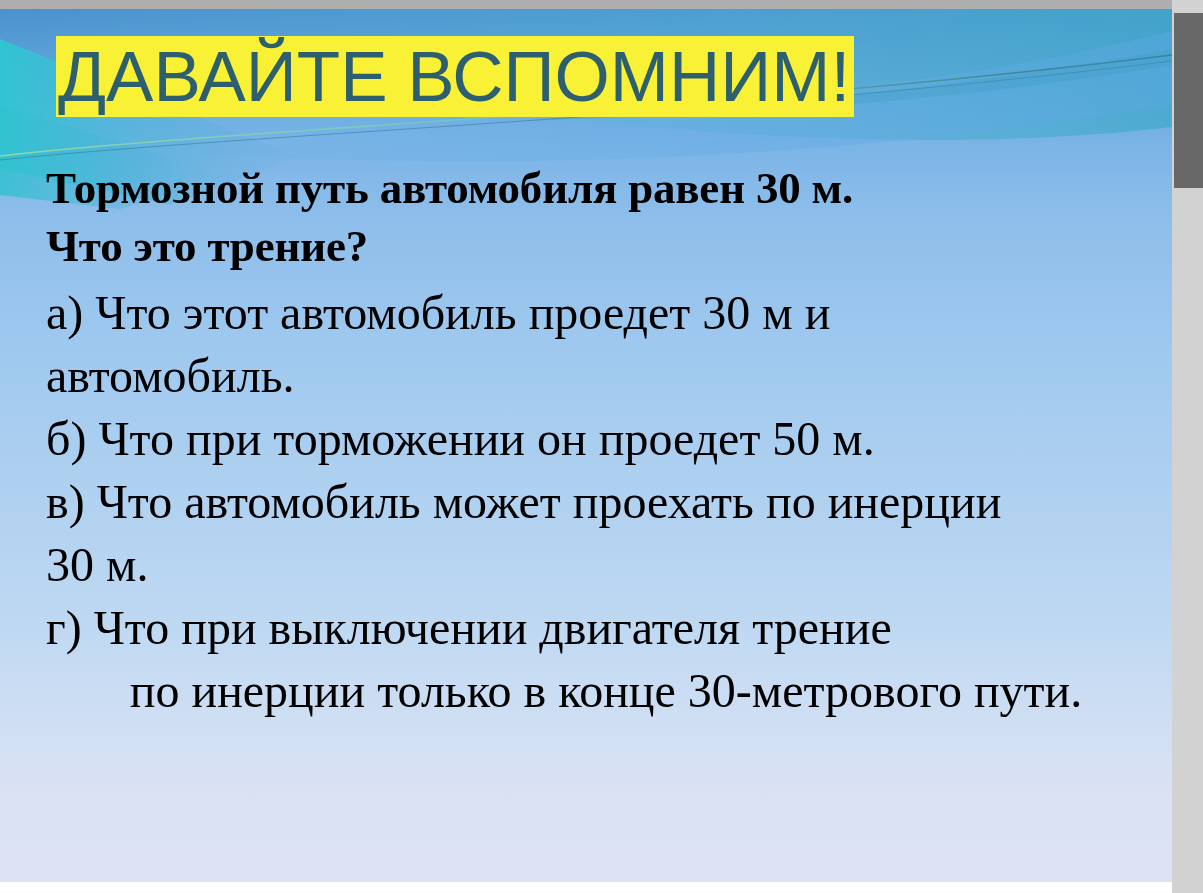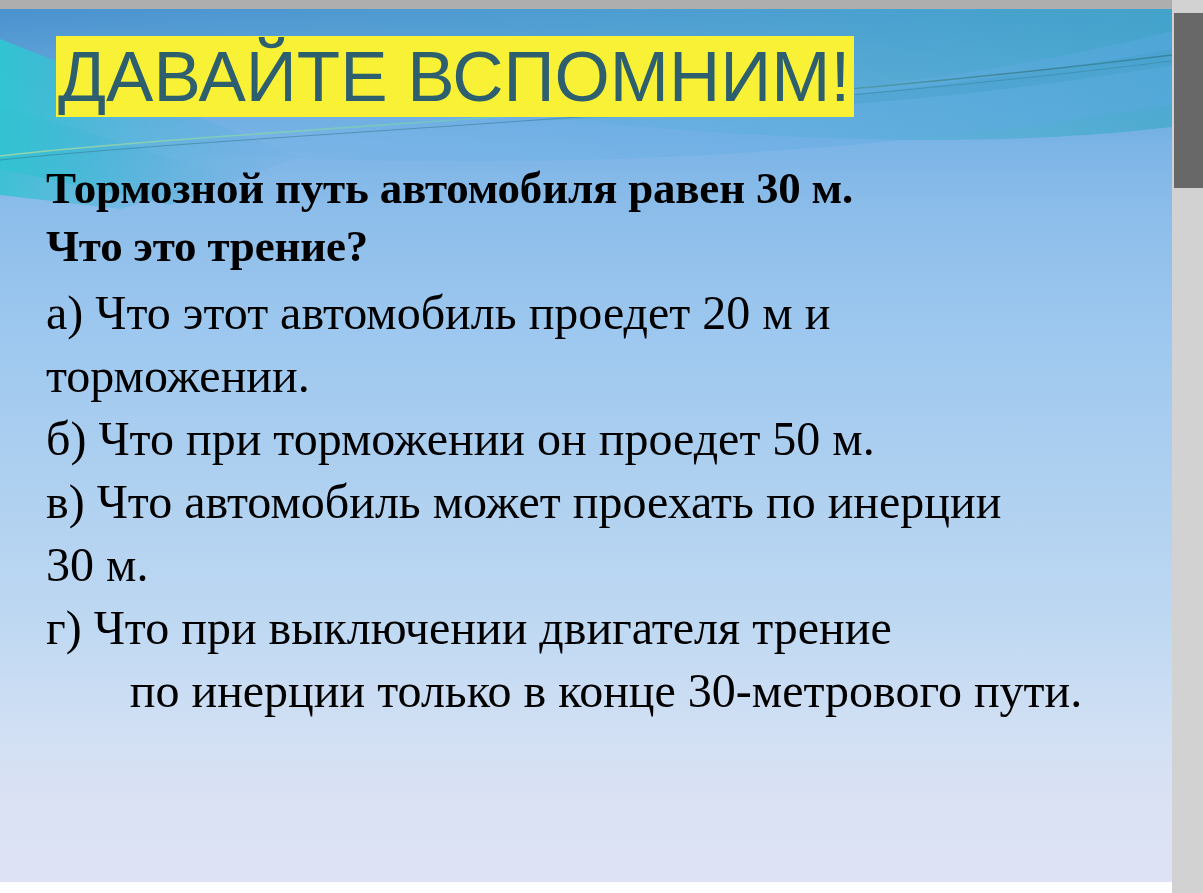--- a/index.html
+++ b/index.html
@@ -178,22 +178,22 @@
     </div>
 
     <div class="title-wrap">
       <span class="title" style="color: rgb(45, 95, 110); background: rgb(249, 241, 53);">ДАВАЙТЕ ВСПОМНИМ!</span>
     </div>
 
     <div class="body-block">
       <div class="line lead" style="color: rgb(0, 0, 0);">Тормозной путь автомобиля равен 30 м.</div>
       <div class="line lead" style="color: rgb(0, 0, 0);">Что это трение?</div>
       <div class="spacer-sm"></div>
-      <div class="line opt" style="color: rgb(0, 0, 0);">а) Что этот автомобиль проедет 20 м и</div>
-      <div class="line opt" style="color: rgb(0, 0, 0);">торможении.</div>
+      <div class="line opt" style="color: rgb(0, 0, 0);">а) Что этот автомобиль проедет 30 м и</div>
+      <div class="line opt" style="color: rgb(0, 0, 0);">автомобиль.</div>
       <div class="line opt" style="color: rgb(0, 0, 0);">б) Что при торможении он проедет 50 м.</div>
       <div class="line opt" style="color: rgb(0, 0, 0);">в) Что автомобиль может проехать по инерции</div>
       <div class="line opt" style="color: rgb(0, 0, 0);">30 м.</div>
       <div class="line opt" style="color: rgb(0, 0, 0);">г) Что при выключении двигателя трение</div>
       <div class="line opt" style="color: rgb(0, 0, 0); text-align: center;">по инерции только в конце 30-метрового пути.</div>
     </div>
 
   </div>
 
   <div class="scrollbar" style="background: rgb(210, 210, 210);">

